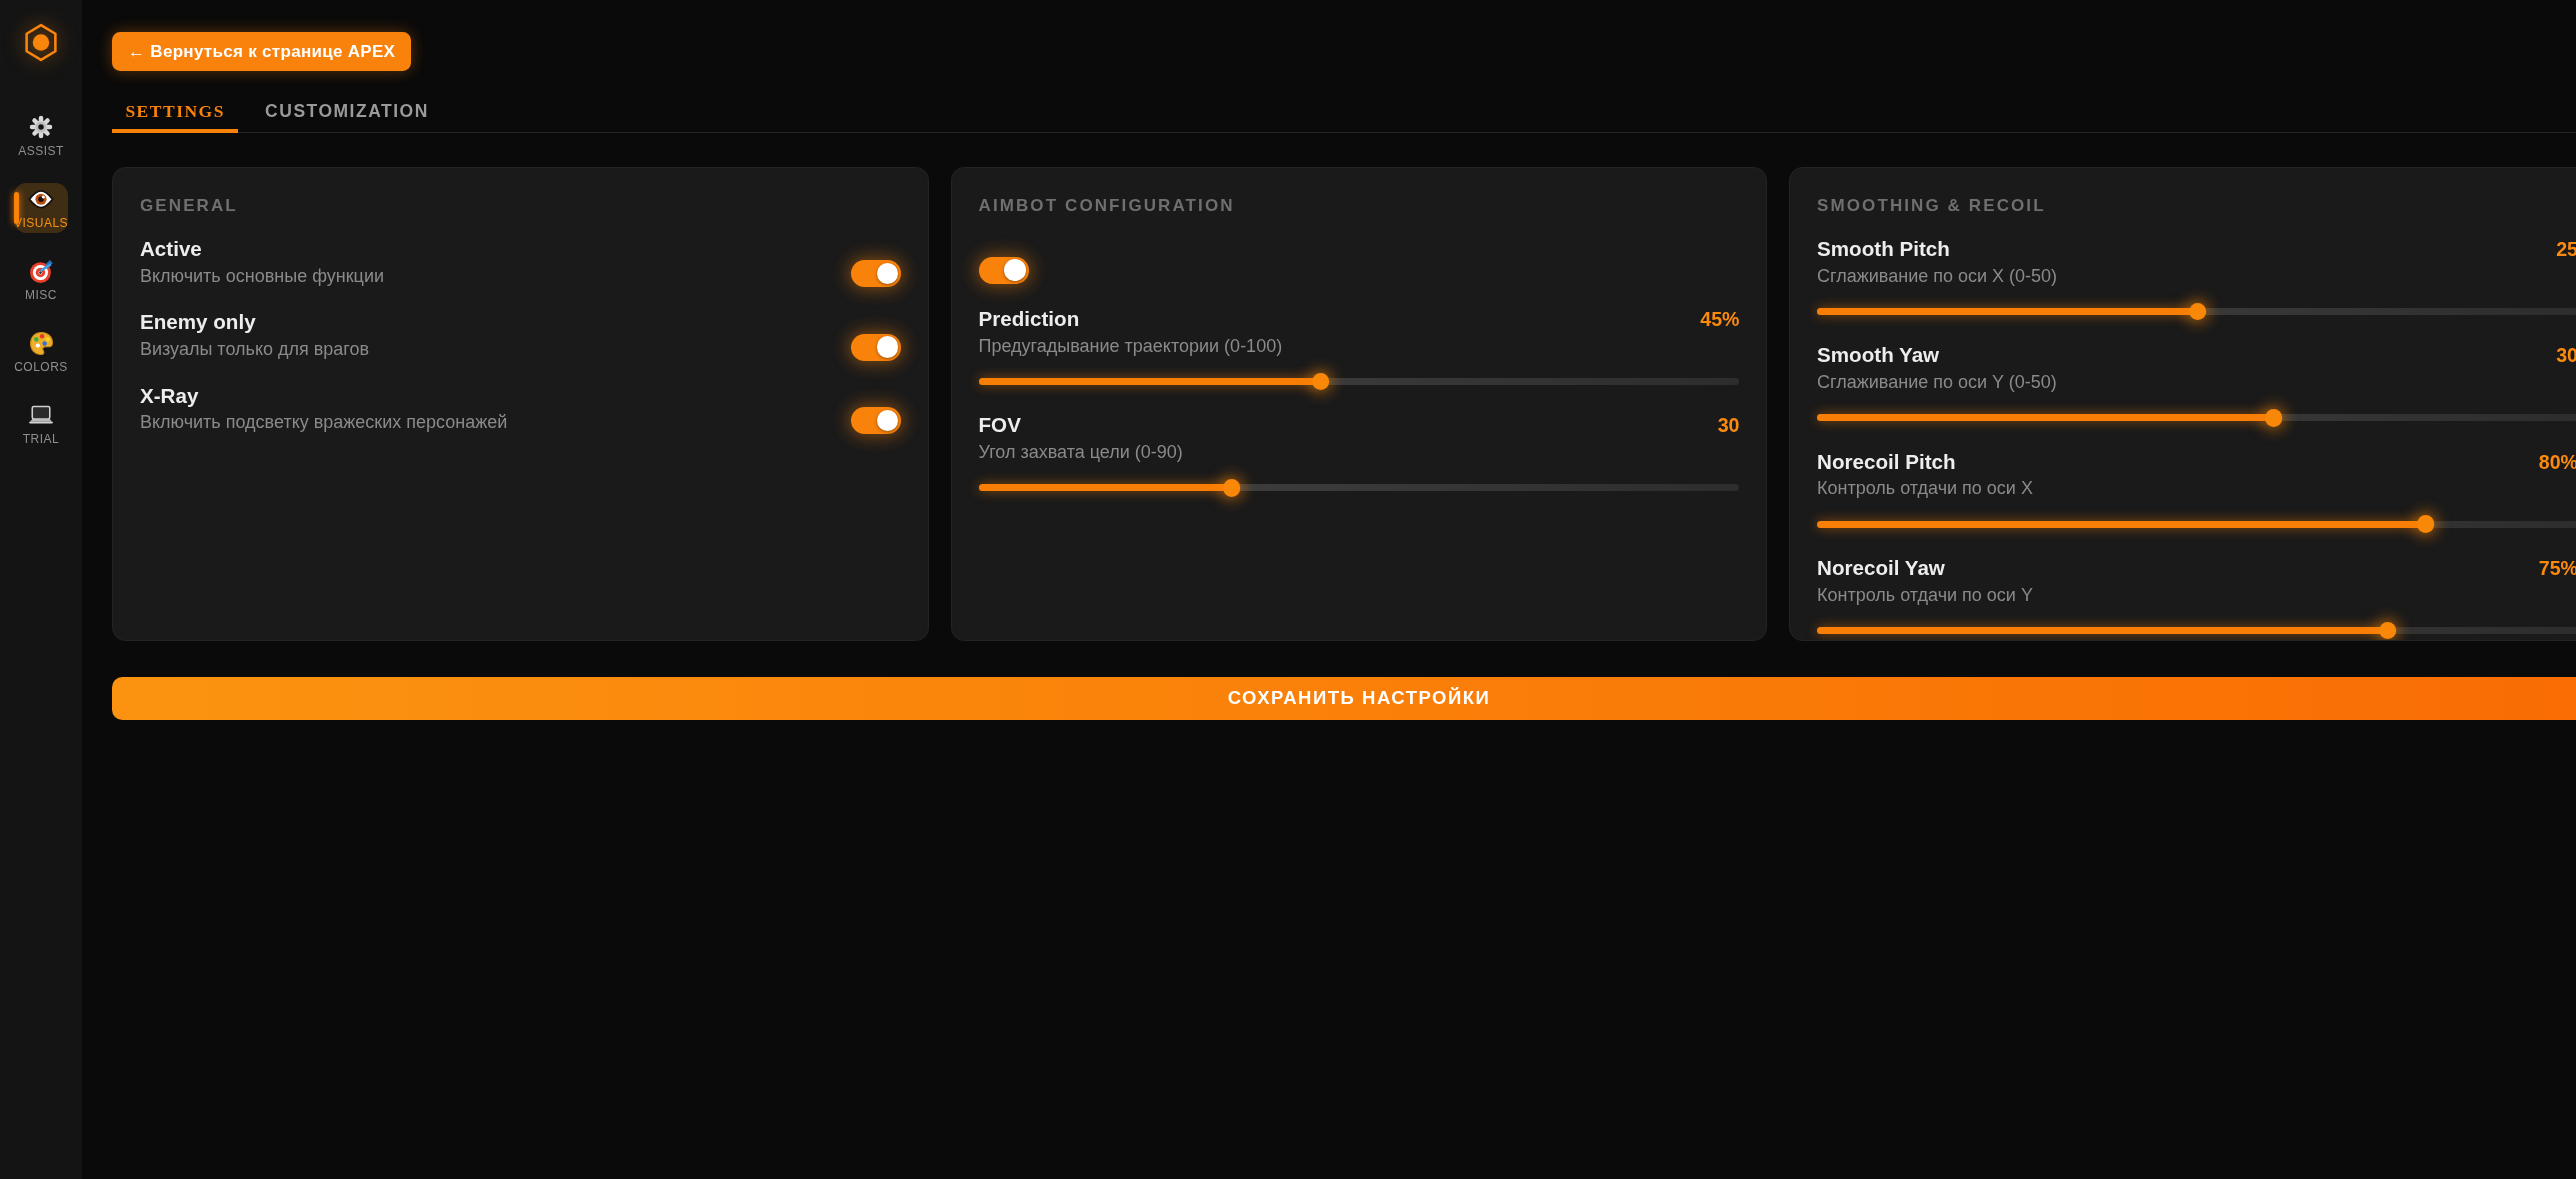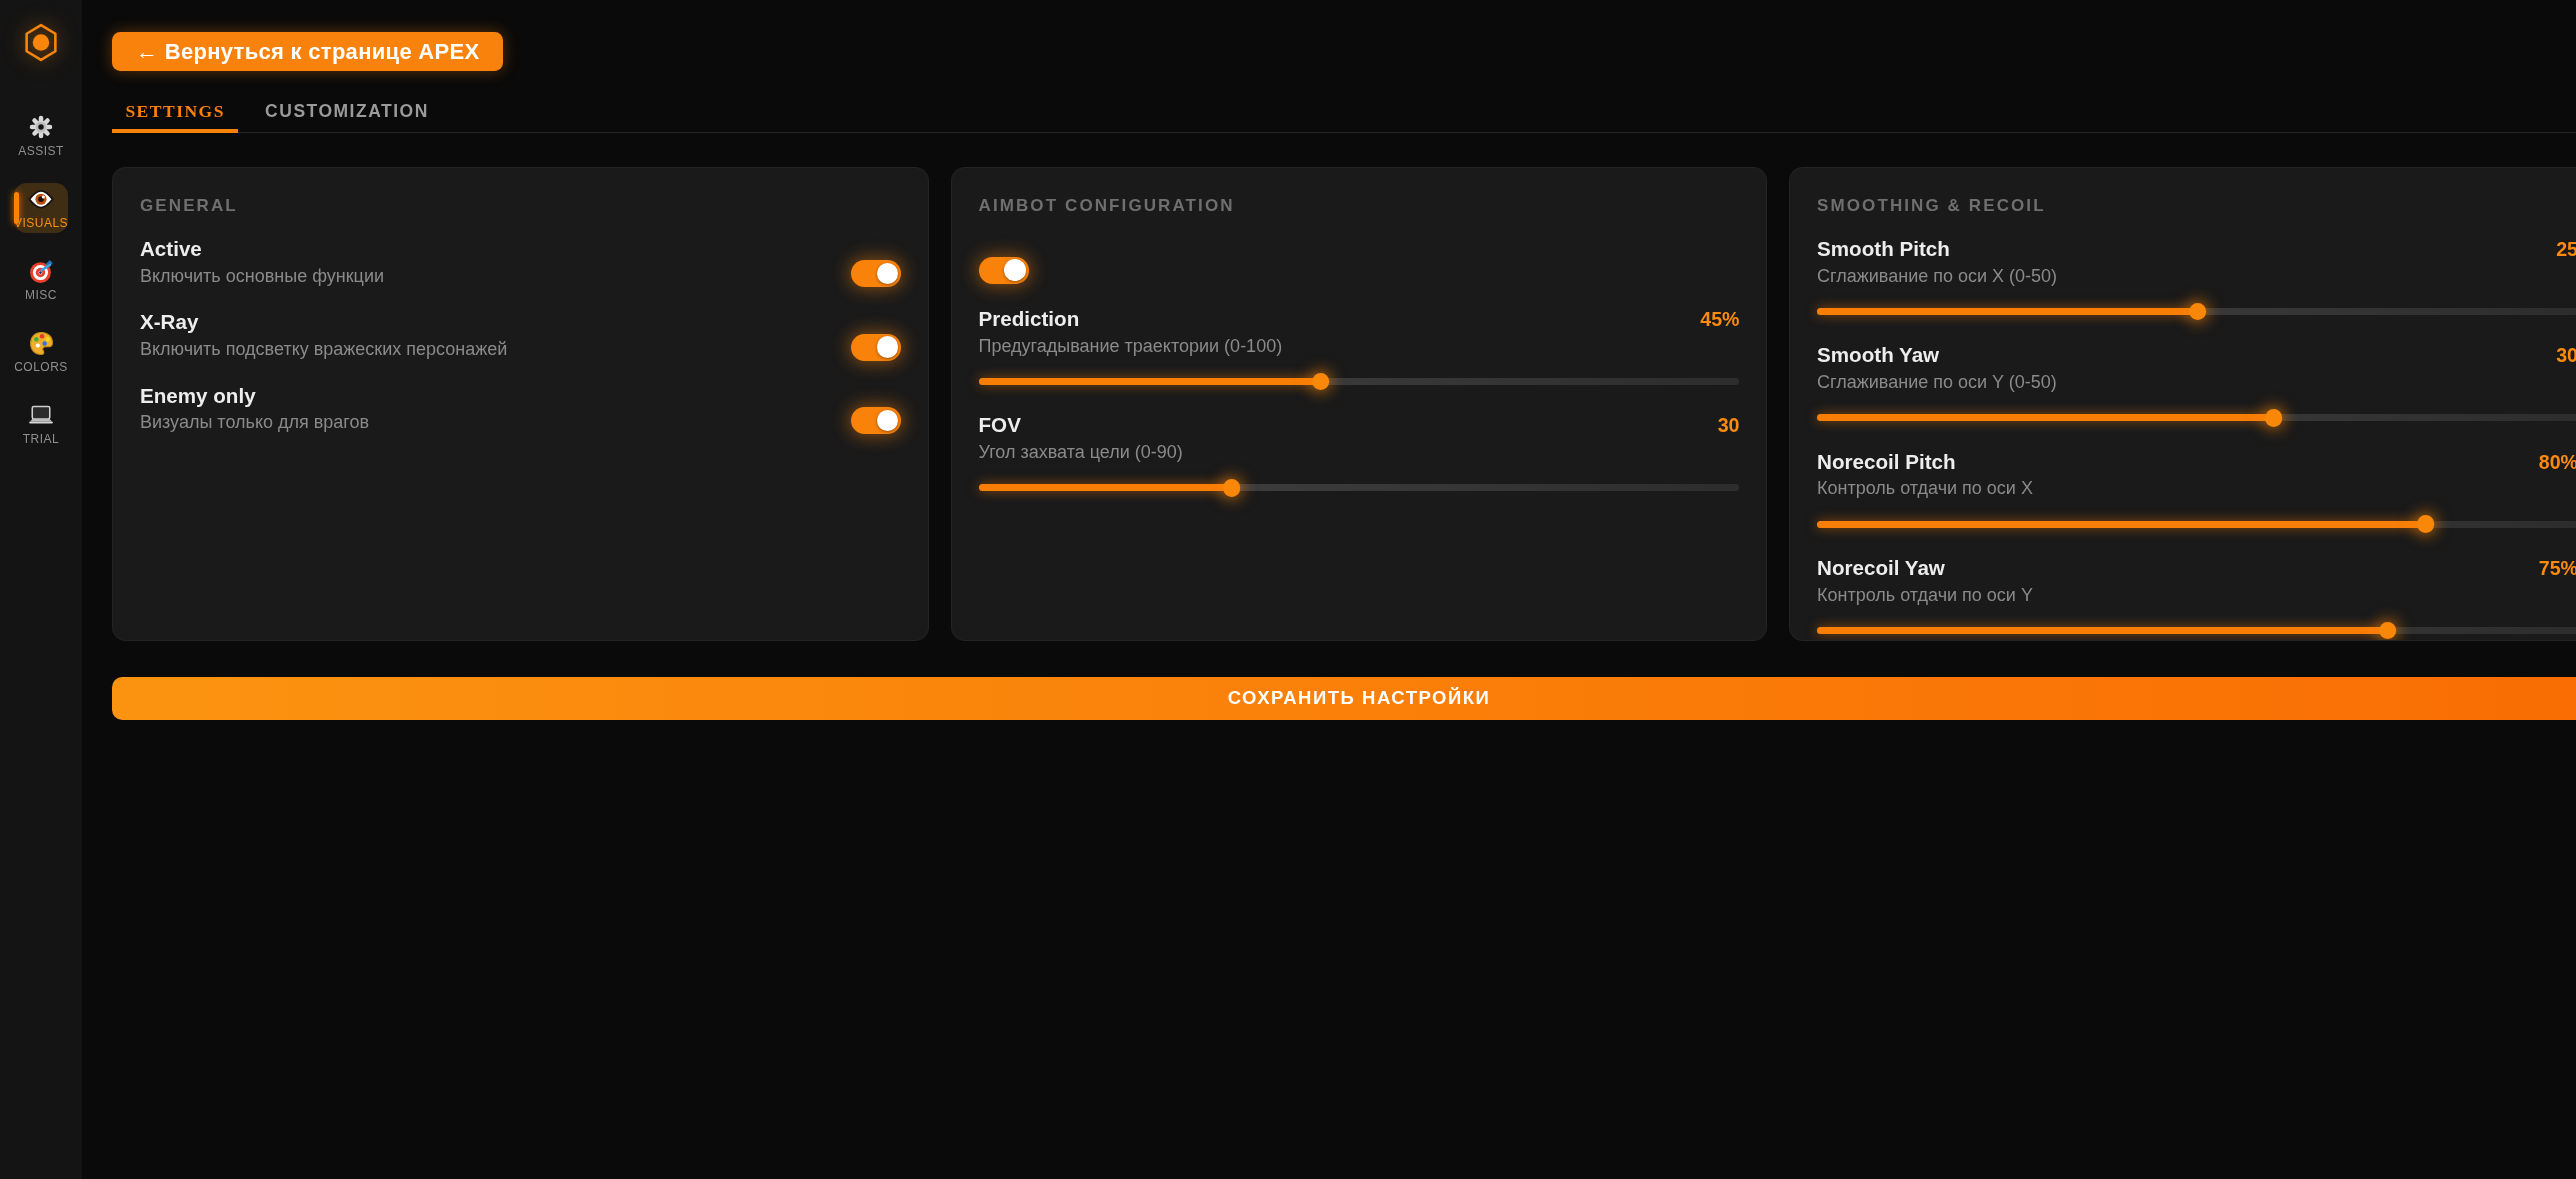--- a/index.html
+++ b/index.html
@@ -18,22 +18,22 @@
               gap:3.6px; cursor:pointer; }
   .nav-item.active { background:#3f2d14; }
   .nav-icon { width:26px; height:26px; display:flex; align-items:center; justify-content:center; }
   .nav-label { font-size:12px; letter-spacing:0.5px; color:#8f8f8f; }
   .nav-item.active .nav-label { color:#f9920f; }
   .active-bar { position:absolute; left:0; top:9.3px; width:4.6px; height:32px; border-radius:2.6px;
                 background:#f9820b; box-shadow:0 0 7.2px rgba(249,130,11,.9); }
 
   
   .main { flex:1; padding:32px 32px 0 30px; }
-  .back-button { height:39px; padding:0 24px; background:#f9820c; border:none; border-radius:8.2px;
-                 color:#ffffff; font-size:22px; font-weight:700; letter-spacing:0.3px;
+  .back-button { height:39px; padding:0 16px; background:#f9820c; border:none; border-radius:8.2px;
+                 color:#ffffff; font-size:17px; font-weight:700; letter-spacing:0.3px;
                  display:inline-flex; align-items:center; cursor:pointer;
                  box-shadow:0 0 14.4px rgba(249,130,12,.35);
                  font-family:"Liberation Sans", sans-serif; margin-bottom:32px; }
   .tabs { display:flex; border-bottom:1.5px solid #262626; }
   .tab { padding:0 13.4px 8.8px; font-size:17.5px; line-height:1; font-weight:700; letter-spacing:1.5px;
          color:#9a9a9a; cursor:pointer; margin-bottom:-1.5px; }
   .tab + .tab { margin-left:13.4px; }
   .tab.active { color:#f9820b; border-bottom:4.1px solid #f9820b;font-family:Liberation Serif, serif; }
 
   
@@ -182,32 +182,32 @@
             <div class="row-title">Active</div>
             <div class="row-desc">Включить основные функции</div>
           </div>
           <div class="toggle on">
             <div class="knob"></div>
           </div>
         </div>
 
         <div class="toggle-row">
           <div class="row-text">
+            <div class="row-title">Enemy only</div>
+            <div class="row-desc">Визуалы только для врагов</div>
+          </div>
+          <div class="toggle on">
+            <div class="knob"></div>
+          </div>
+        </div>
+
+        <div class="toggle-row">
+          <div class="row-text">
             <div class="row-title">X-Ray</div>
             <div class="row-desc">Включить подсветку вражеских персонажей</div>
-          </div>
-          <div class="toggle on">
-            <div class="knob"></div>
-          </div>
-        </div>
-
-        <div class="toggle-row">
-          <div class="row-text">
-            <div class="row-title">Enemy only</div>
-            <div class="row-desc">Визуалы только для врагов</div>
           </div>
           <div class="toggle on">
             <div class="knob"></div>
           </div>
         </div>
       </div>
 
       <div class="panel">
         <div class="panel-title">AIMBOT CONFIGURATION</div>
 

